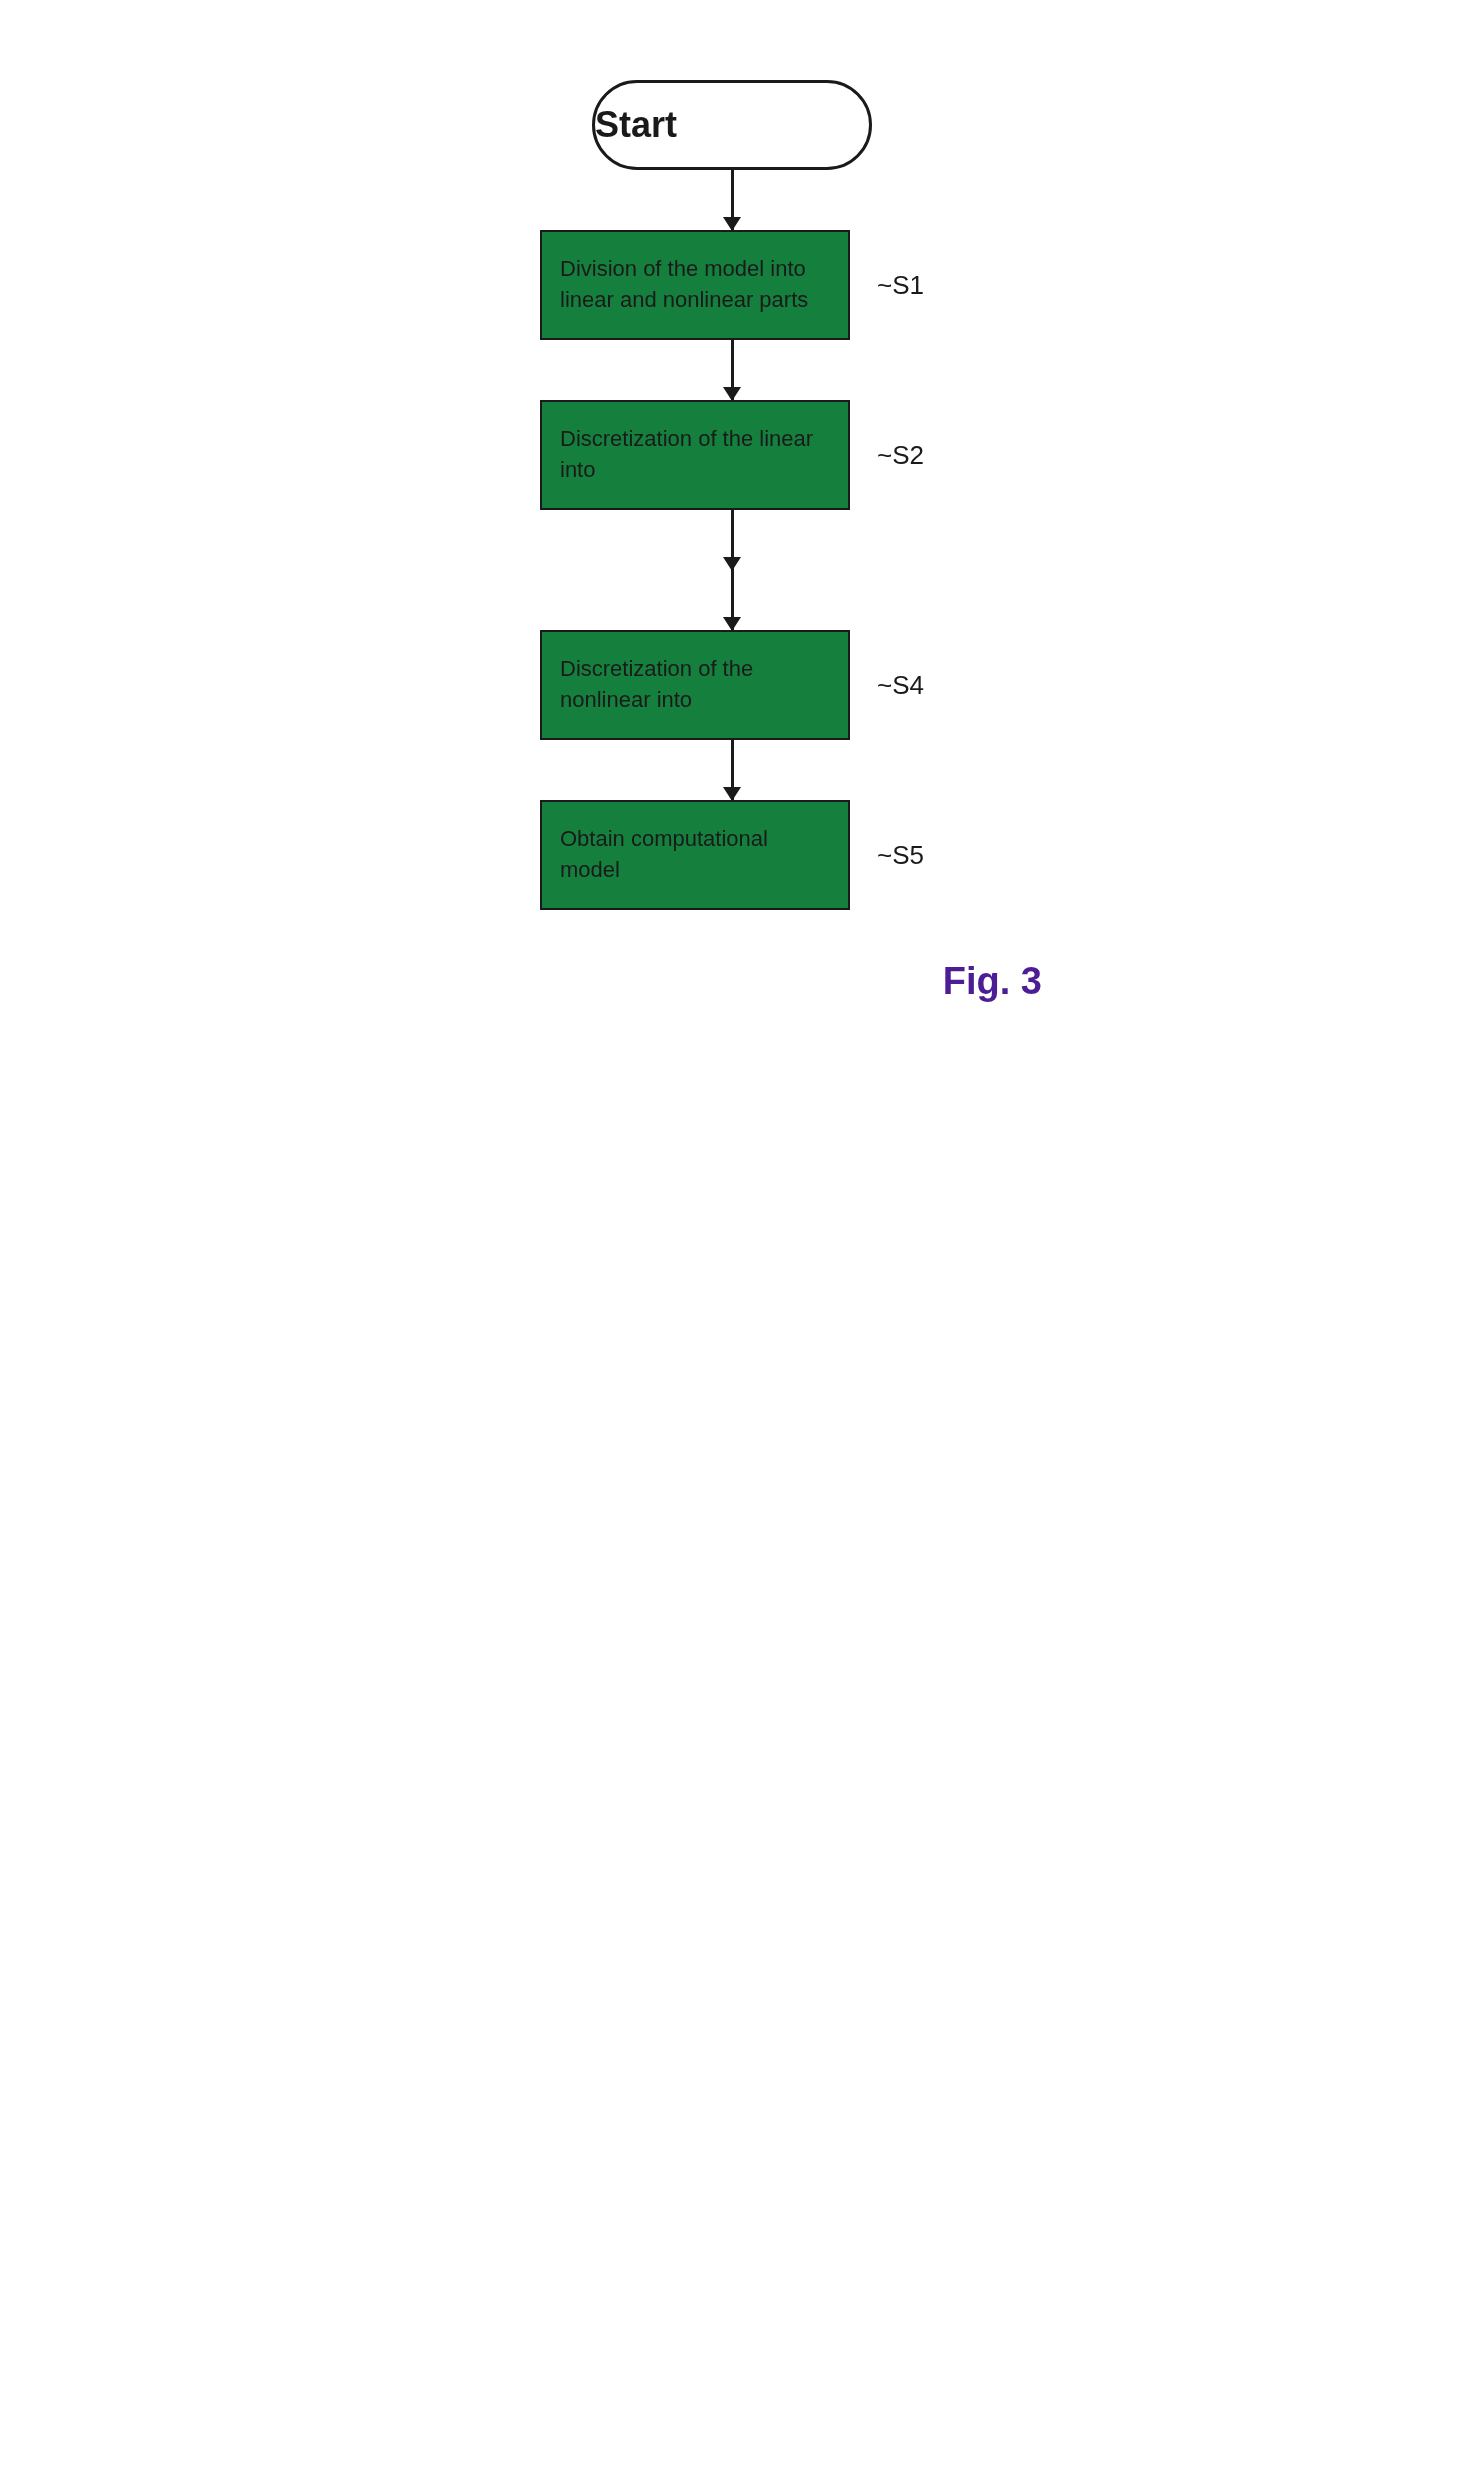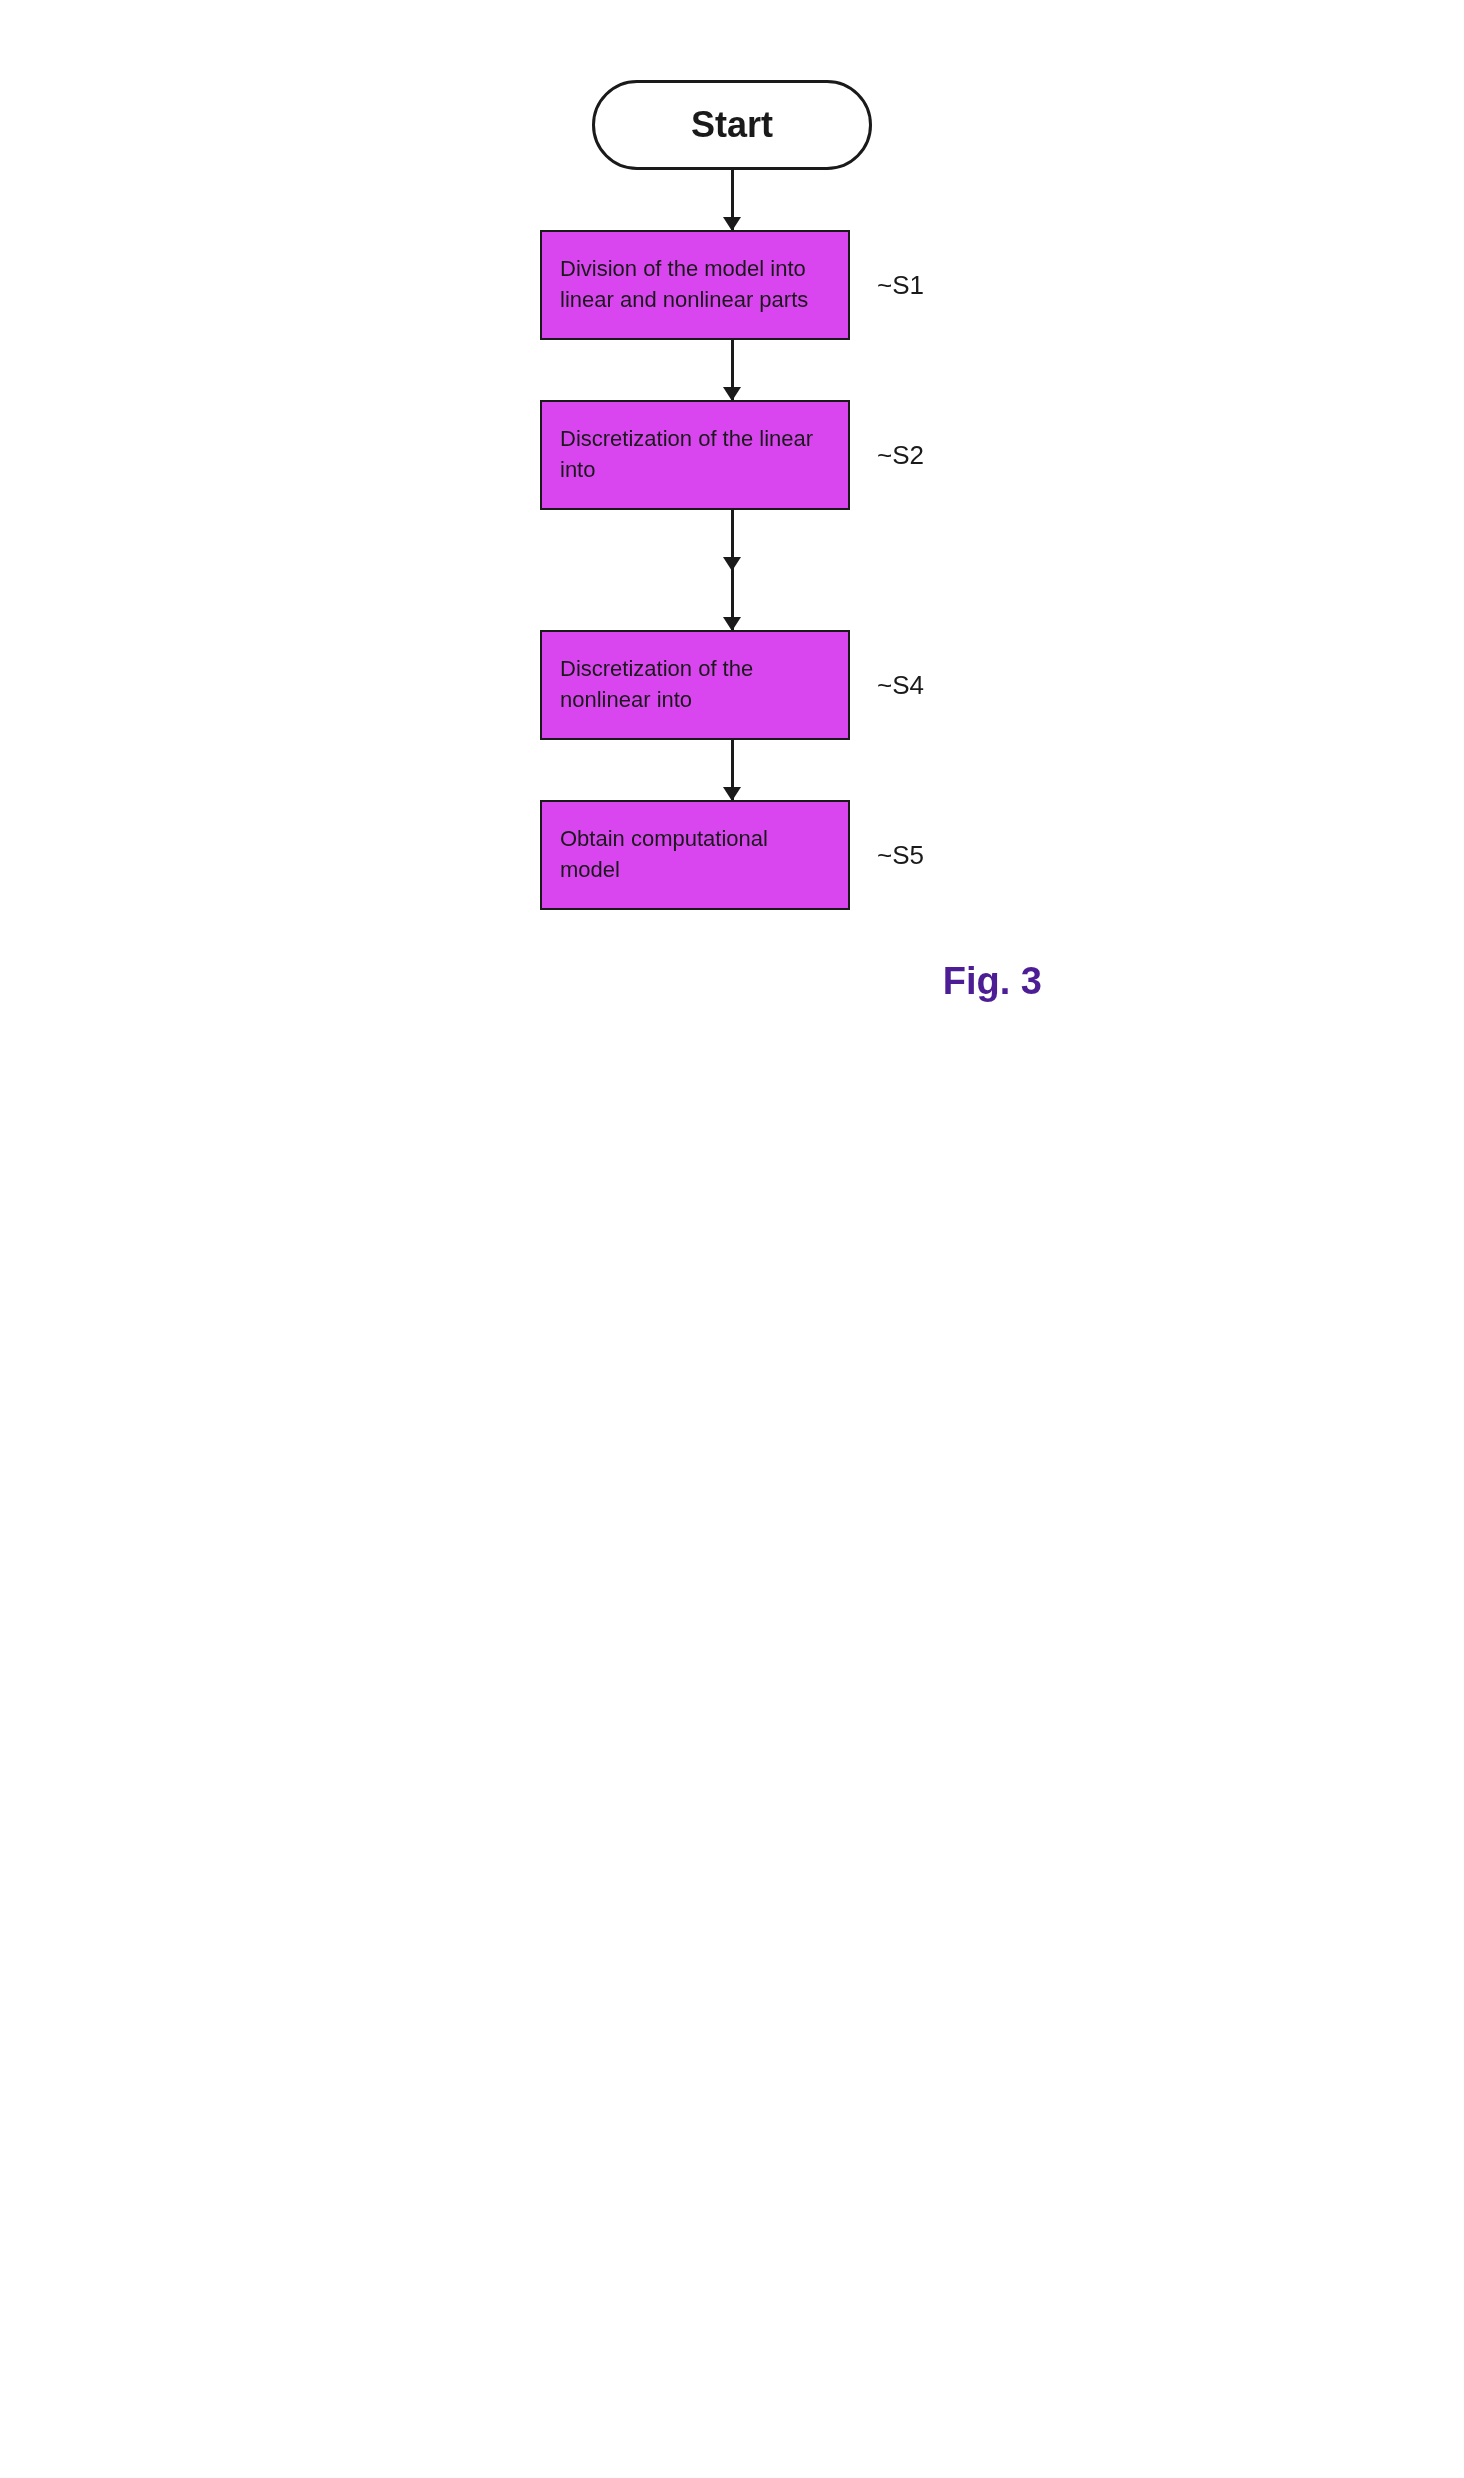--- a/index.html
+++ b/index.html
@@ -27,21 +27,20 @@
       position: relative;
     }
 
     .start-node {
       border: 3px solid #1a1a1a;
       border-radius: 60px;
       width: 280px;
       height: 90px;
       display: flex;
       align-items: center;
-      justify-content: center;
       background: #ffffff;
     }
 
     .start-node-text {
       font-size: 36px;
       font-weight: bold;
       color: #1a1a1a;
     }
 
     .arrow {
@@ -71,21 +70,21 @@
       position: relative;
     }
 
     .step-box {
       border: 2.5px solid #1a1a1a;
       width: 310px;
       min-height: 110px;
       display: flex;
       align-items: center;
       padding: 16px 18px;
-      background: #d946ef;
+      background: #15803d;
     }
 
     .step-box-text {
       font-size: 22px;
       color: #1a1a1a;
       line-height: 1.4;
     }
 
     .step-label {
       font-size: 26px;

